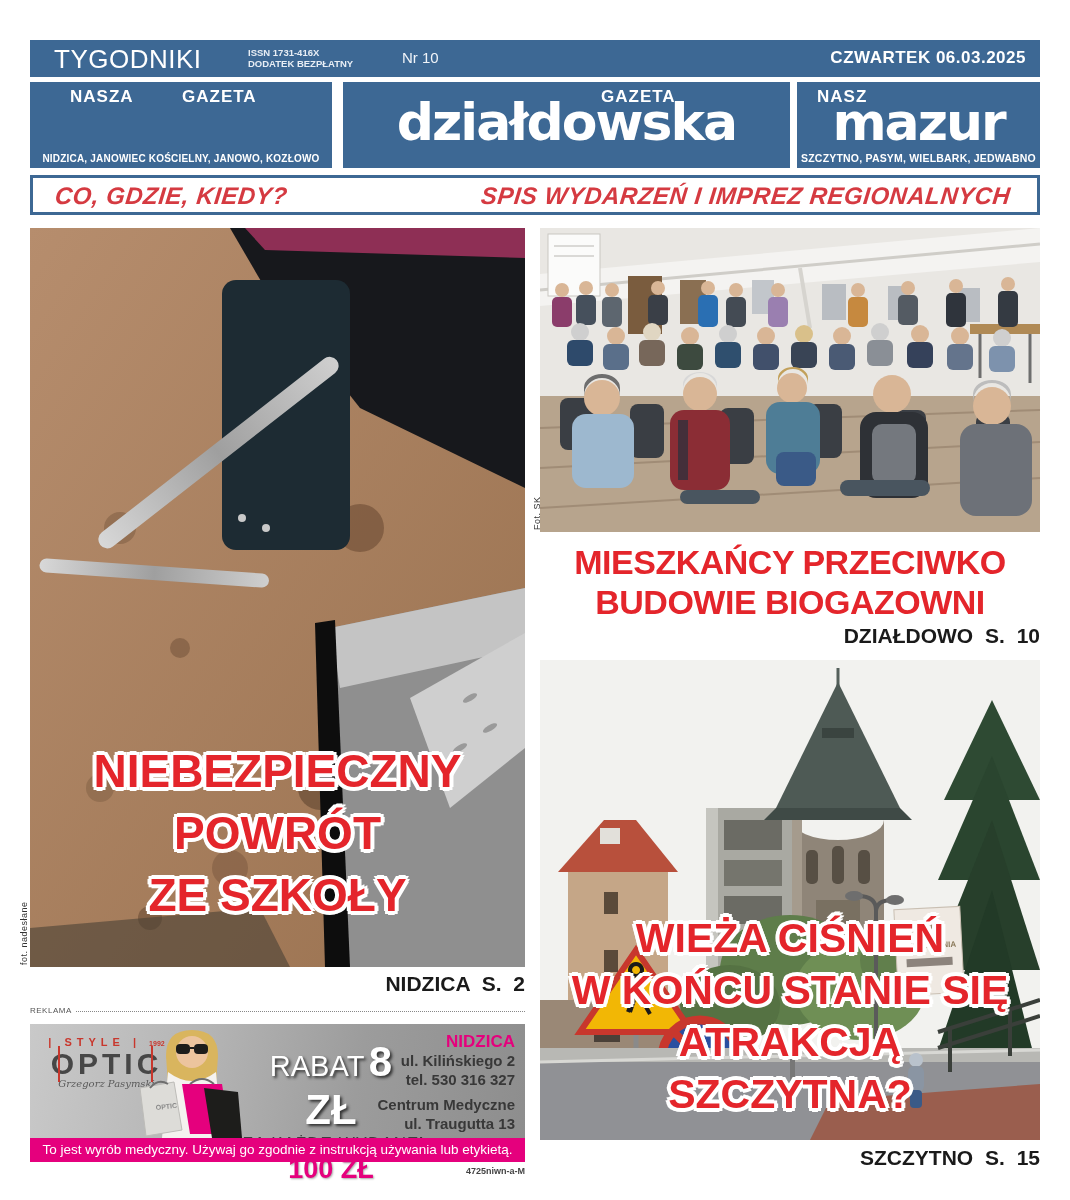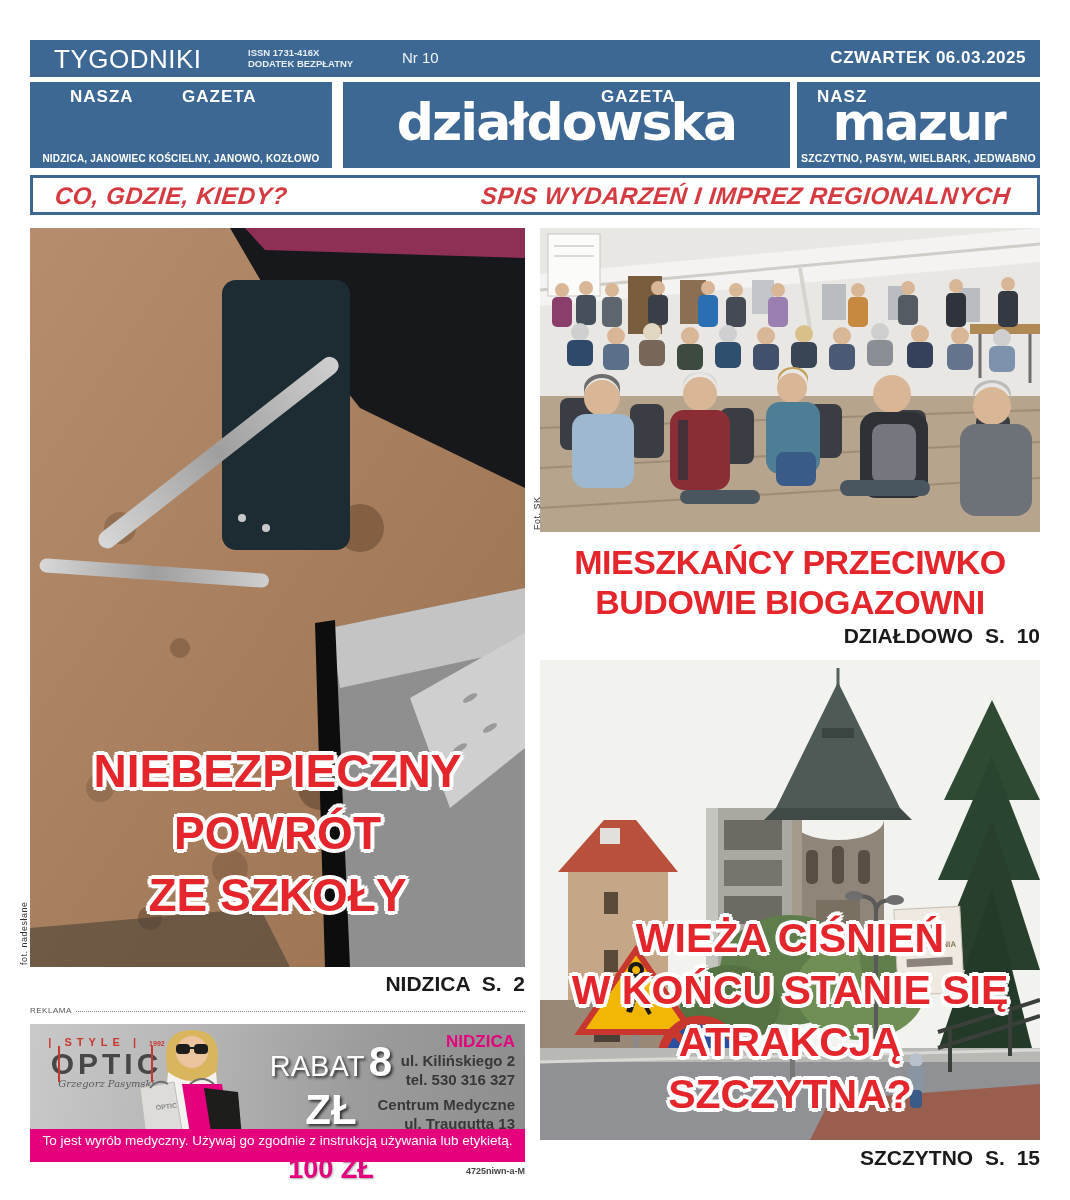--- a/index.html
+++ b/index.html
@@ -35,21 +35,21 @@
     text-shadow:-3px -3px 0 #fff,3px -3px 0 #fff,-3px 3px 0 #fff,3px 3px 0 #fff,
                 -4px 0 0 #fff,4px 0 0 #fff,0 -4px 0 #fff,0 4px 0 #fff,
                 -2px 0 0 #fff,2px 0 0 #fff,0 2px 0 #fff,0 -2px 0 #fff;}
   .hl-plain{color:#e4252b;font-weight:bold;text-align:center;letter-spacing:-0.5px;}
   .caption{font-size:21px;font-weight:bold;color:#1a1a1a;text-align:right;word-spacing:6px;}
   
   .reklama-label{font-size:8px;color:#555;letter-spacing:0.5px;}
   .reklama-line{border-top:1px dotted #888;height:0;}
   .ad-box{left:30px;top:1024px;width:495px;height:138px;
           background:linear-gradient(100deg,#c9c9c9 0%,#b4b4b4 35%,#9c9c9c 65%,#8d8d8d 100%);}
-  .ad-bar{position:absolute;left:0;bottom:0;width:100%;height:33px;background:#e5007d;
+  .ad-bar{position:absolute;left:0;bottom:0;width:100%;height:24px;background:#e5007d;
           color:#fff;font-size:13.5px;text-align:center;line-height:24px;}
   .logo-style{font-size:11px;font-weight:bold;letter-spacing:5px;color:#c8372d;}
   .logo-optic{font-size:30px;font-weight:bold;letter-spacing:4px;color:#474747;line-height:28px;}
   .logo-year{font-size:7px;font-weight:bold;color:#c8372d;}
   .logo-sig{font-size:10px;font-style:italic;color:#5a5a5a;
             font-family:"DejaVu Serif",serif;}
   .offer-rabat{font-size:29px;font-weight:normal;color:#fff;
                text-shadow:2px 2px 3px rgba(30,30,30,.85);}
   .offer-amount{font-size:42px;font-weight:bold;color:#fff;
                text-shadow:2px 2px 3px rgba(30,30,30,.85);}

